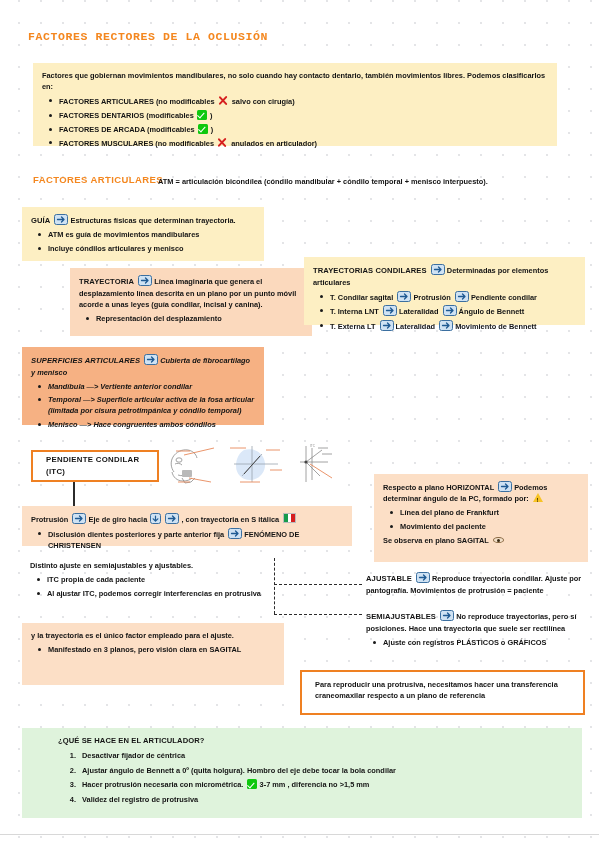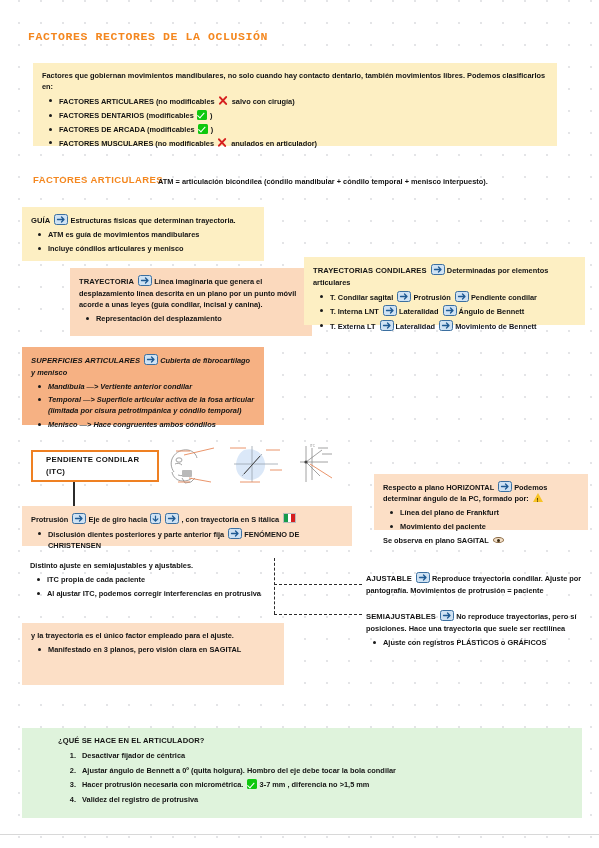--- a/index.html
+++ b/index.html
@@ -312,21 +312,21 @@
         <span>Disclusión dientes posteriores y parte anterior fija</span>
         <span class="ar"><svg viewBox="0 0 14 11" width="14" height="11">
               <rect x="0.5" y="0.5" width="13" height="10" rx="2" fill="#cfe2f3" stroke="#3b6fa0" stroke-width="1"></rect>
               <path d="M3.5 5.5h6M7.5 3l2.5 2.5L7.5 8" stroke="#1f5a92" stroke-width="1.3" fill="none" stroke-linecap="round" stroke-linejoin="round"></path>
             </svg></span>
         <span>FENÓMENO DE CHRISTENSEN</span>
       </li>
     </ul>
   </div>
 
-  <div class="box c-peach2 pad" style="left:374px;top:474px;width:214px;height:56px;">
+  <div class="box c-peach2 pad" style="left:374px;top:474px;width:214px;height:88px;">
     <div class="txt">
       <span>Respecto a plano HORIZONTAL</span>
       <span class="ar"><svg viewBox="0 0 14 11" width="14" height="11">
             <rect x="0.5" y="0.5" width="13" height="10" rx="2" fill="#cfe2f3" stroke="#3b6fa0" stroke-width="1"></rect>
             <path d="M3.5 5.5h6M7.5 3l2.5 2.5L7.5 8" stroke="#1f5a92" stroke-width="1.3" fill="none" stroke-linecap="round" stroke-linejoin="round"></path>
           </svg></span>
       <span>Podemos determinar ángulo de la PC, formado por:</span>
       <span class="warn"></span>
     </div>
     <ul class="b txt">
@@ -376,20 +376,24 @@
     </ul>
   </div>
 
   <div class="box c-peach2 pad" style="left:22px;top:623px;width:262px;height:62px;">
     <div class="txt">y la trayectoria es el único factor empleado para el ajuste.</div>
     <ul class="b txt">
       <li>Manifestado en 3 planos, pero visión clara en SAGITAL</li>
     </ul>
   </div>
 
+  <div class="box bordered-orange pad" style="left:300px;top:670px;width:285px;height:45px;">
+    <div class="txt">Para reproducir una protrusiva, necesitamos hacer una transferencia</div>
+    <div class="txt">craneomaxilar respecto a un plano de referencia</div>
+  </div>
 
   <div class="box c-green pad" style="left:22px;top:728px;width:560px;height:90px;">
     <div class="txt hdr">¿QUÉ SE HACE EN EL ARTICULADOR?</div>
     <ol class="n txt">
       <li>Desactivar fijador de céntrica</li>
       <li>Ajustar ángulo de Bennett a 0º (quita holgura). Hombro del eje debe tocar la bola condilar</li>
       <li>
         <span>Hacer protrusión necesaria con micrométrica.</span>
         <span class="chk"></span>
         <span>3-7 mm , diferencia no &gt;1,5 mm</span>

